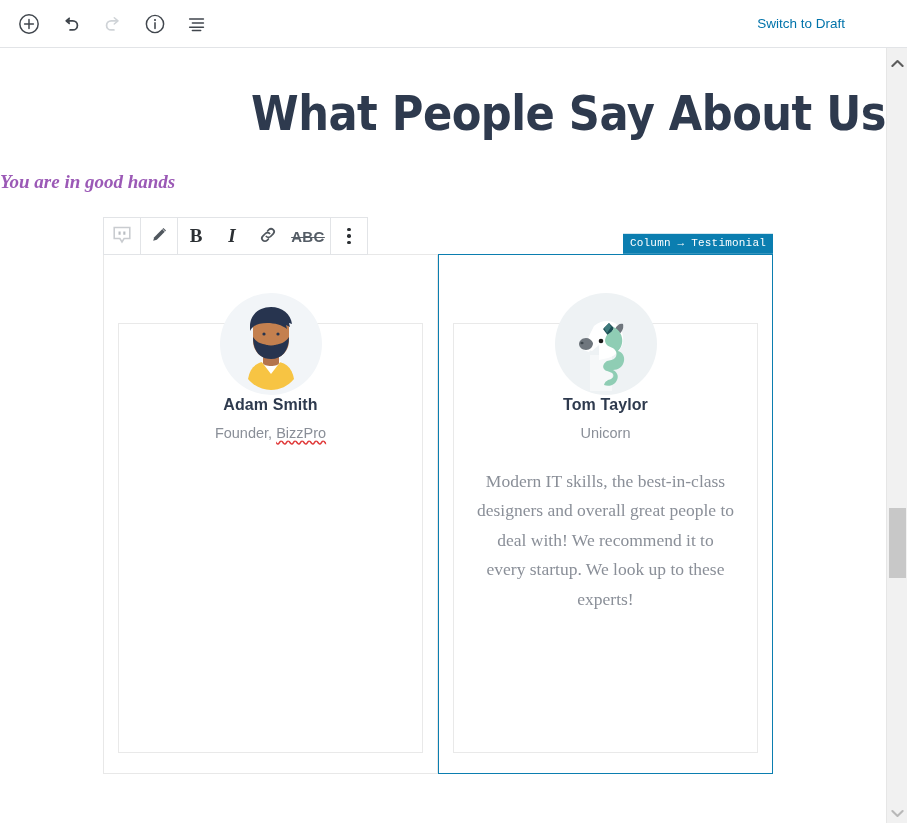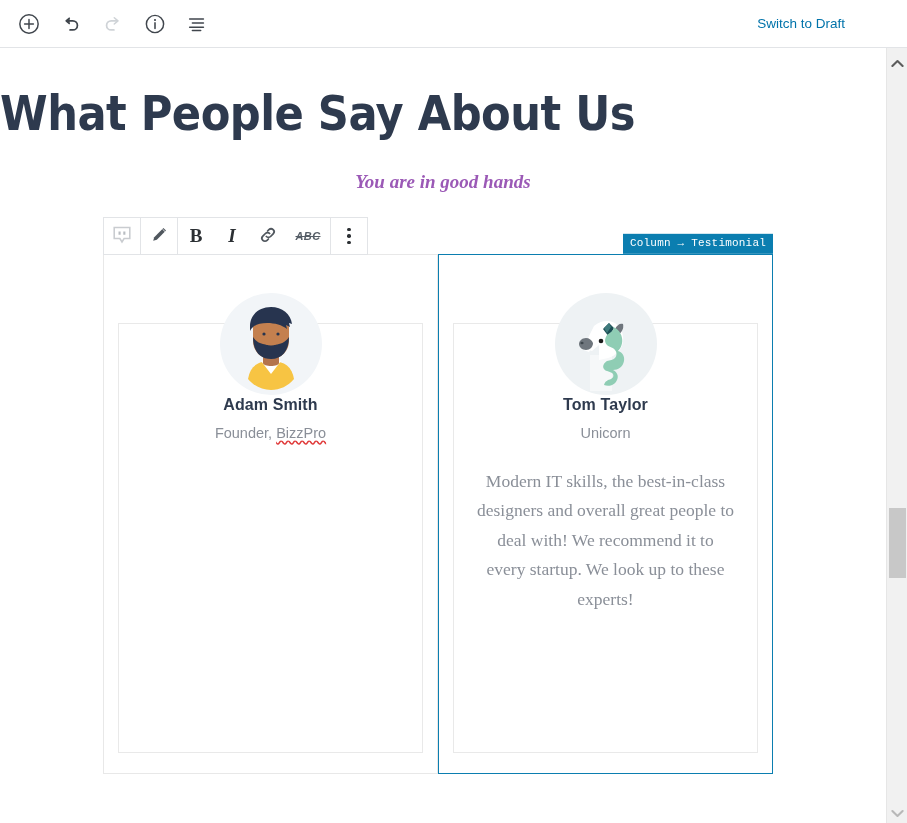--- a/index.html
+++ b/index.html
@@ -58,33 +58,33 @@
     top: 48px; left: 0;
     width: 886px;
     height: 775px;
     background: #fff;
     overflow: hidden;
   }
 
   .post-title {
     margin: 0;
     padding-top: 38px;
-    text-align: left;
+    text-align: right;
     font-family: "Liberation Sans Narrow", "DejaVu Sans Condensed", "Liberation Sans", sans-serif;
     font-weight: 700;
     font-size: 48px;
     letter-spacing: -0.5px;
     color: #2e3a4e;
     line-height: 1.15;
   }
 
   .post-subtitle {
     margin: 0;
     padding-top: 30px;
-    text-align: center;
+    text-align: left;
     font-family: "Liberation Serif", "DejaVu Serif", serif;
     font-style: italic;
     font-weight: 700;
     font-size: 19px;
     color: #9b59b6;
   }
 
   
   .block-toolbar {
     position: absolute;
@@ -123,26 +123,25 @@
   }
   .tb-italic {
     font-family: "Liberation Serif", "DejaVu Serif", serif;
     font-style: italic;
     font-weight: 700;
     font-size: 19px;
     color: #2b2f33;
   }
   .tb-strike {
     font-family: "Liberation Sans", sans-serif;
-    font-size: 11px;
+    font-size: 15px;
     font-weight: 700;
     letter-spacing: .4px;
     color: #555d66;
     text-decoration: line-through;
-    font-style: italic;
   }
   .tb-dots {
     display: flex;
     flex-direction: column;
     gap: 3px;
     align-items: center;
   }
   .tb-dots i {
     width: 3.5px; height: 3.5px;
     background: #2b2f33;

